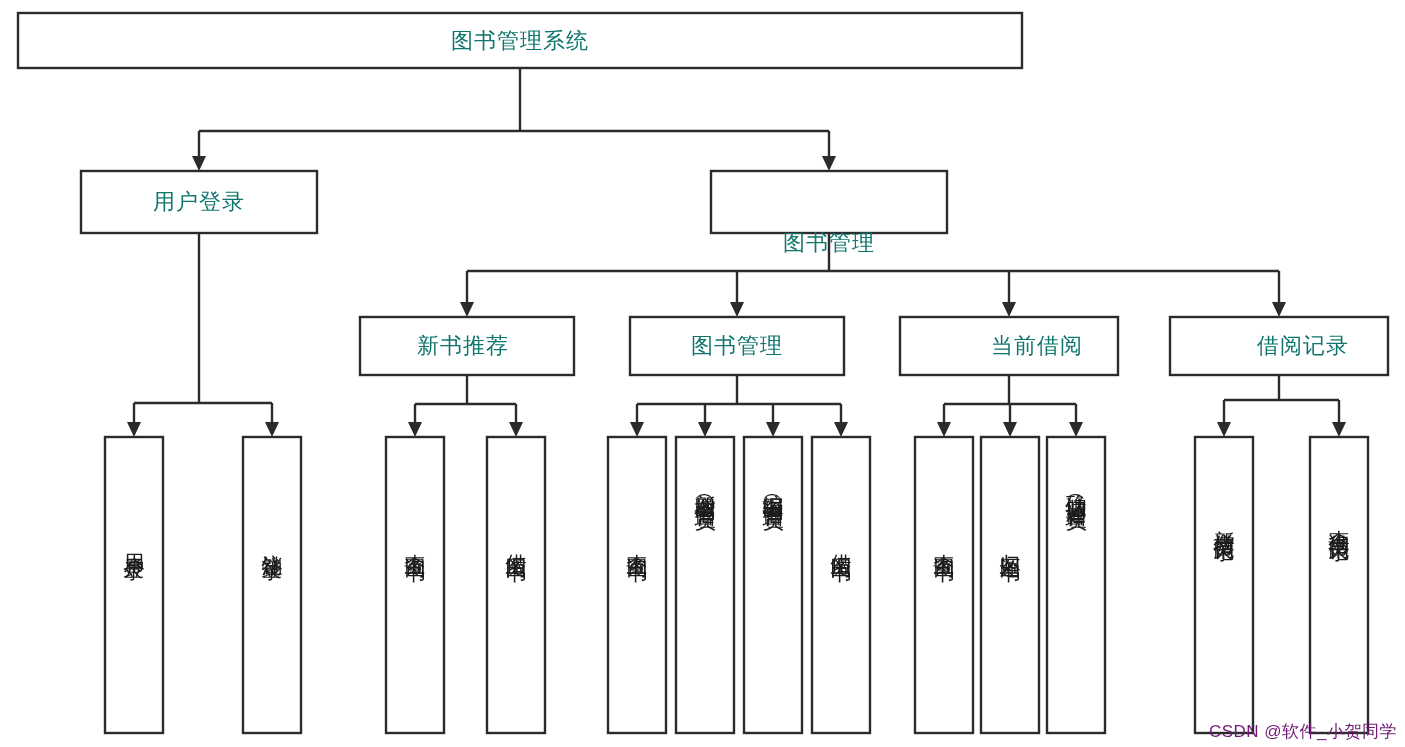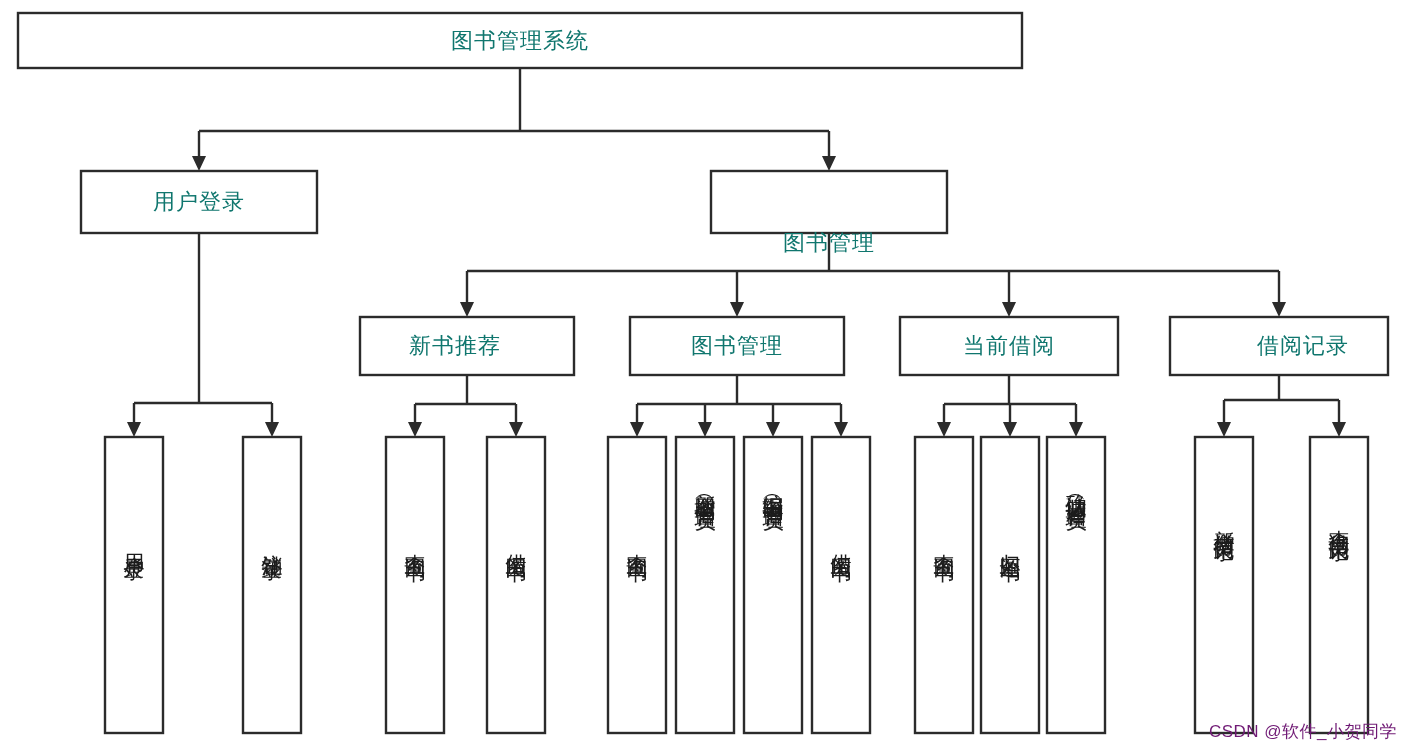--- a/index.html
+++ b/index.html
@@ -151,23 +151,23 @@
       <rect x="1047" y="437" width="58" height="296" class="node-box"></rect>
       <rect x="1195" y="437" width="58" height="296" class="node-box"></rect>
       <rect x="1310" y="437" width="58" height="296" class="node-box"></rect>
     </g>
 </svg>
 
 <div id="label-layer">
     <div class="hlabel" style="left: 18px; top: 13px; width: 1004px; height: 55px;">图书管理系统</div>
     <div class="hlabel" style="left: 81px; top: 171px; width: 236px; height: 62px;">用户登录</div>
     <div class="hlabel" style="left: 711px; top: 171px; width: 236px; height: 80px; margin-top: 32px;">图书管理</div>
-    <div class="hlabel" style="left: 360px; top: 317px; width: 190px; height: 58px;">新书推荐</div>
+    <div class="hlabel" style="left: 368px; top: 317px; width: 190px; height: 58px;">新书推荐</div>
     <div class="hlabel" style="left: 630px; top: 317px; width: 214px; height: 58px;">图书管理</div>
-    <div class="hlabel" style="left: 900px; top: 317px; width: 218px; height: 58px;">当前借阅</div>
+    <div class="hlabel" style="left: 900px; top: 317px; width: 218px; height: 58px; padding-left: 28px;">当前借阅</div>
     <div class="hlabel" style="left: 1170px; top: 317px; width: 218px; height: 58px; margin-left: 24px;">借阅记录</div>
     <div class="vlabel-wrap" style="left: 105px; width: 58px; height: 296px; top: 537px;">
       <span class="vlabel">用户登录</span>
     </div>
     <div class="vlabel-wrap" style="left: 243px; width: 58px; height: 296px; top: 537px;">
       <span class="vlabel">注销登录</span>
     </div>
     <div class="vlabel-wrap" style="left: 386px; width: 58px; height: 296px; top: 537px;">
       <span class="vlabel">查询图书</span>
     </div>

